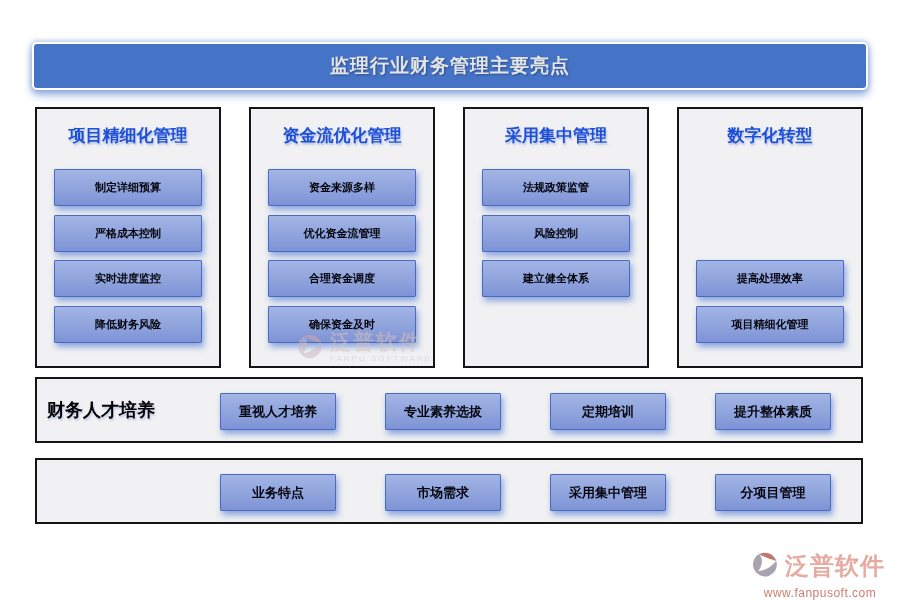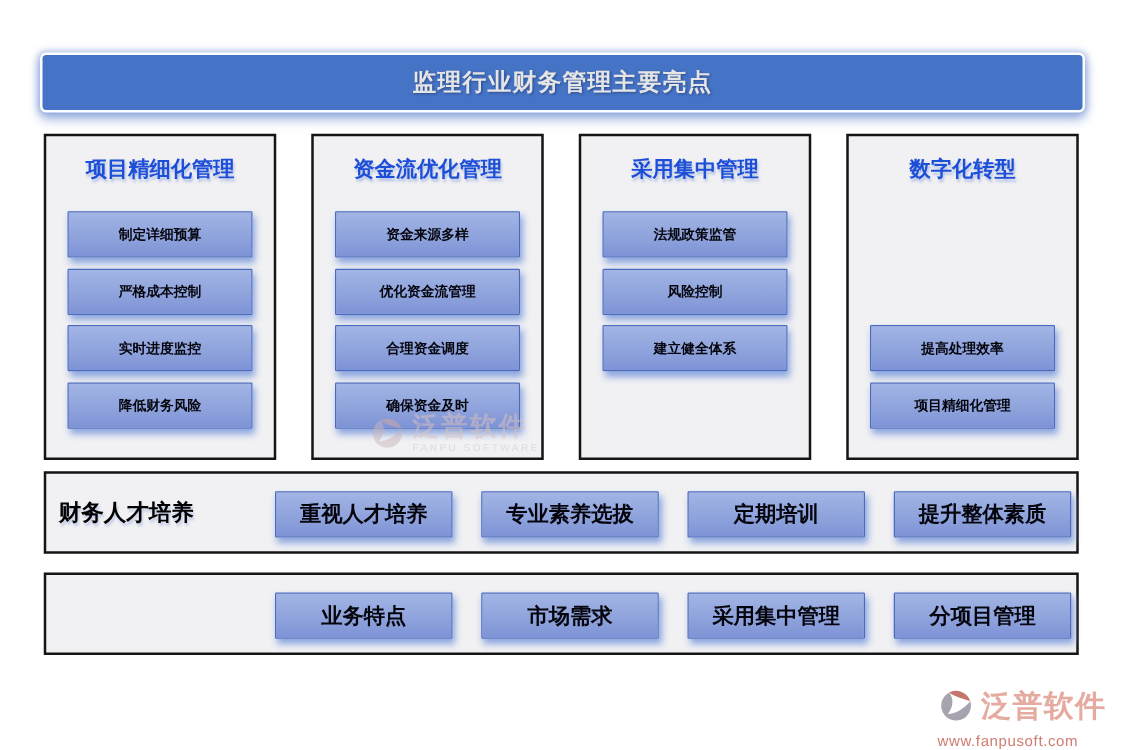--- a/index.html
+++ b/index.html
@@ -49,43 +49,43 @@
     position:absolute;left:35px;width:828px;height:66px;
     background:#f1f1f3;border:2px solid #151515;padding-left:48px;
   }
   .r0{top:377px}.r1{top:458px}
   .row-label{
     position:absolute;left:10px;top:50%;transform:translateY(-50%);
     font-weight:bold;font-size:18px;color:#000;
     text-shadow:1px 2px 2px rgba(130,155,215,.45);
   }
   .row-btn{
-    position:absolute;top:14px;width:142px;height:37px;
+    position:absolute;top:14px;width:116px;height:37px;
     display:flex;align-items:center;justify-content:center;
-    font-weight:bold;font-size:17px;color:#05050e;
+    font-weight:bold;font-size:13px;color:#05050e;
     background:linear-gradient(180deg,#a3b5e5 0%,#8fa3dc 55%,#7e93d6 100%);
     border:1px solid #4a6abf;border-radius:1px;
     box-shadow:2px 4px 6px rgba(125,155,220,.9);
   }
   .p0{left:183px}.p1{left:348px}.p2{left:513px}.p3{left:678px}
 
   
   .watermark{
     position:absolute;left:296px;top:331px;display:flex;align-items:flex-start;
     opacity:.5;pointer-events:none;
   }
   .watermark .wm-stack{margin-left:4px;}
   .wm-brand{font-size:21px;font-weight:bold;color:#dcc3ba;letter-spacing:2px;line-height:22px;}
   .wm-sub{font-size:8px;color:#c6c6cc;letter-spacing:2px;margin-top:1px;}
 
   
   .footer-logo{position:absolute;left:750px;top:549px;width:140px;}
   .fl-top{display:flex;align-items:center;}
   .fl-brand{font-size:24px;font-weight:bold;color:#e5aba1;letter-spacing:1px;margin-left:3px;line-height:26px;}
-  .fl-url{font-size:12px;color:#ce7c71;text-align:left;margin-top:3px;letter-spacing:.5px;}
+  .fl-url{font-size:12px;color:#ce7c71;text-align:center;margin-top:3px;letter-spacing:.5px;}
 </style>
 </head>
 <body>
 
 <div class="banner">
   <span class="banner-text">监理行业财务管理主要亮点</span>
 </div>
 
 <div class="col-box c0">
   <div class="col-header">项目精细化管理</div>

